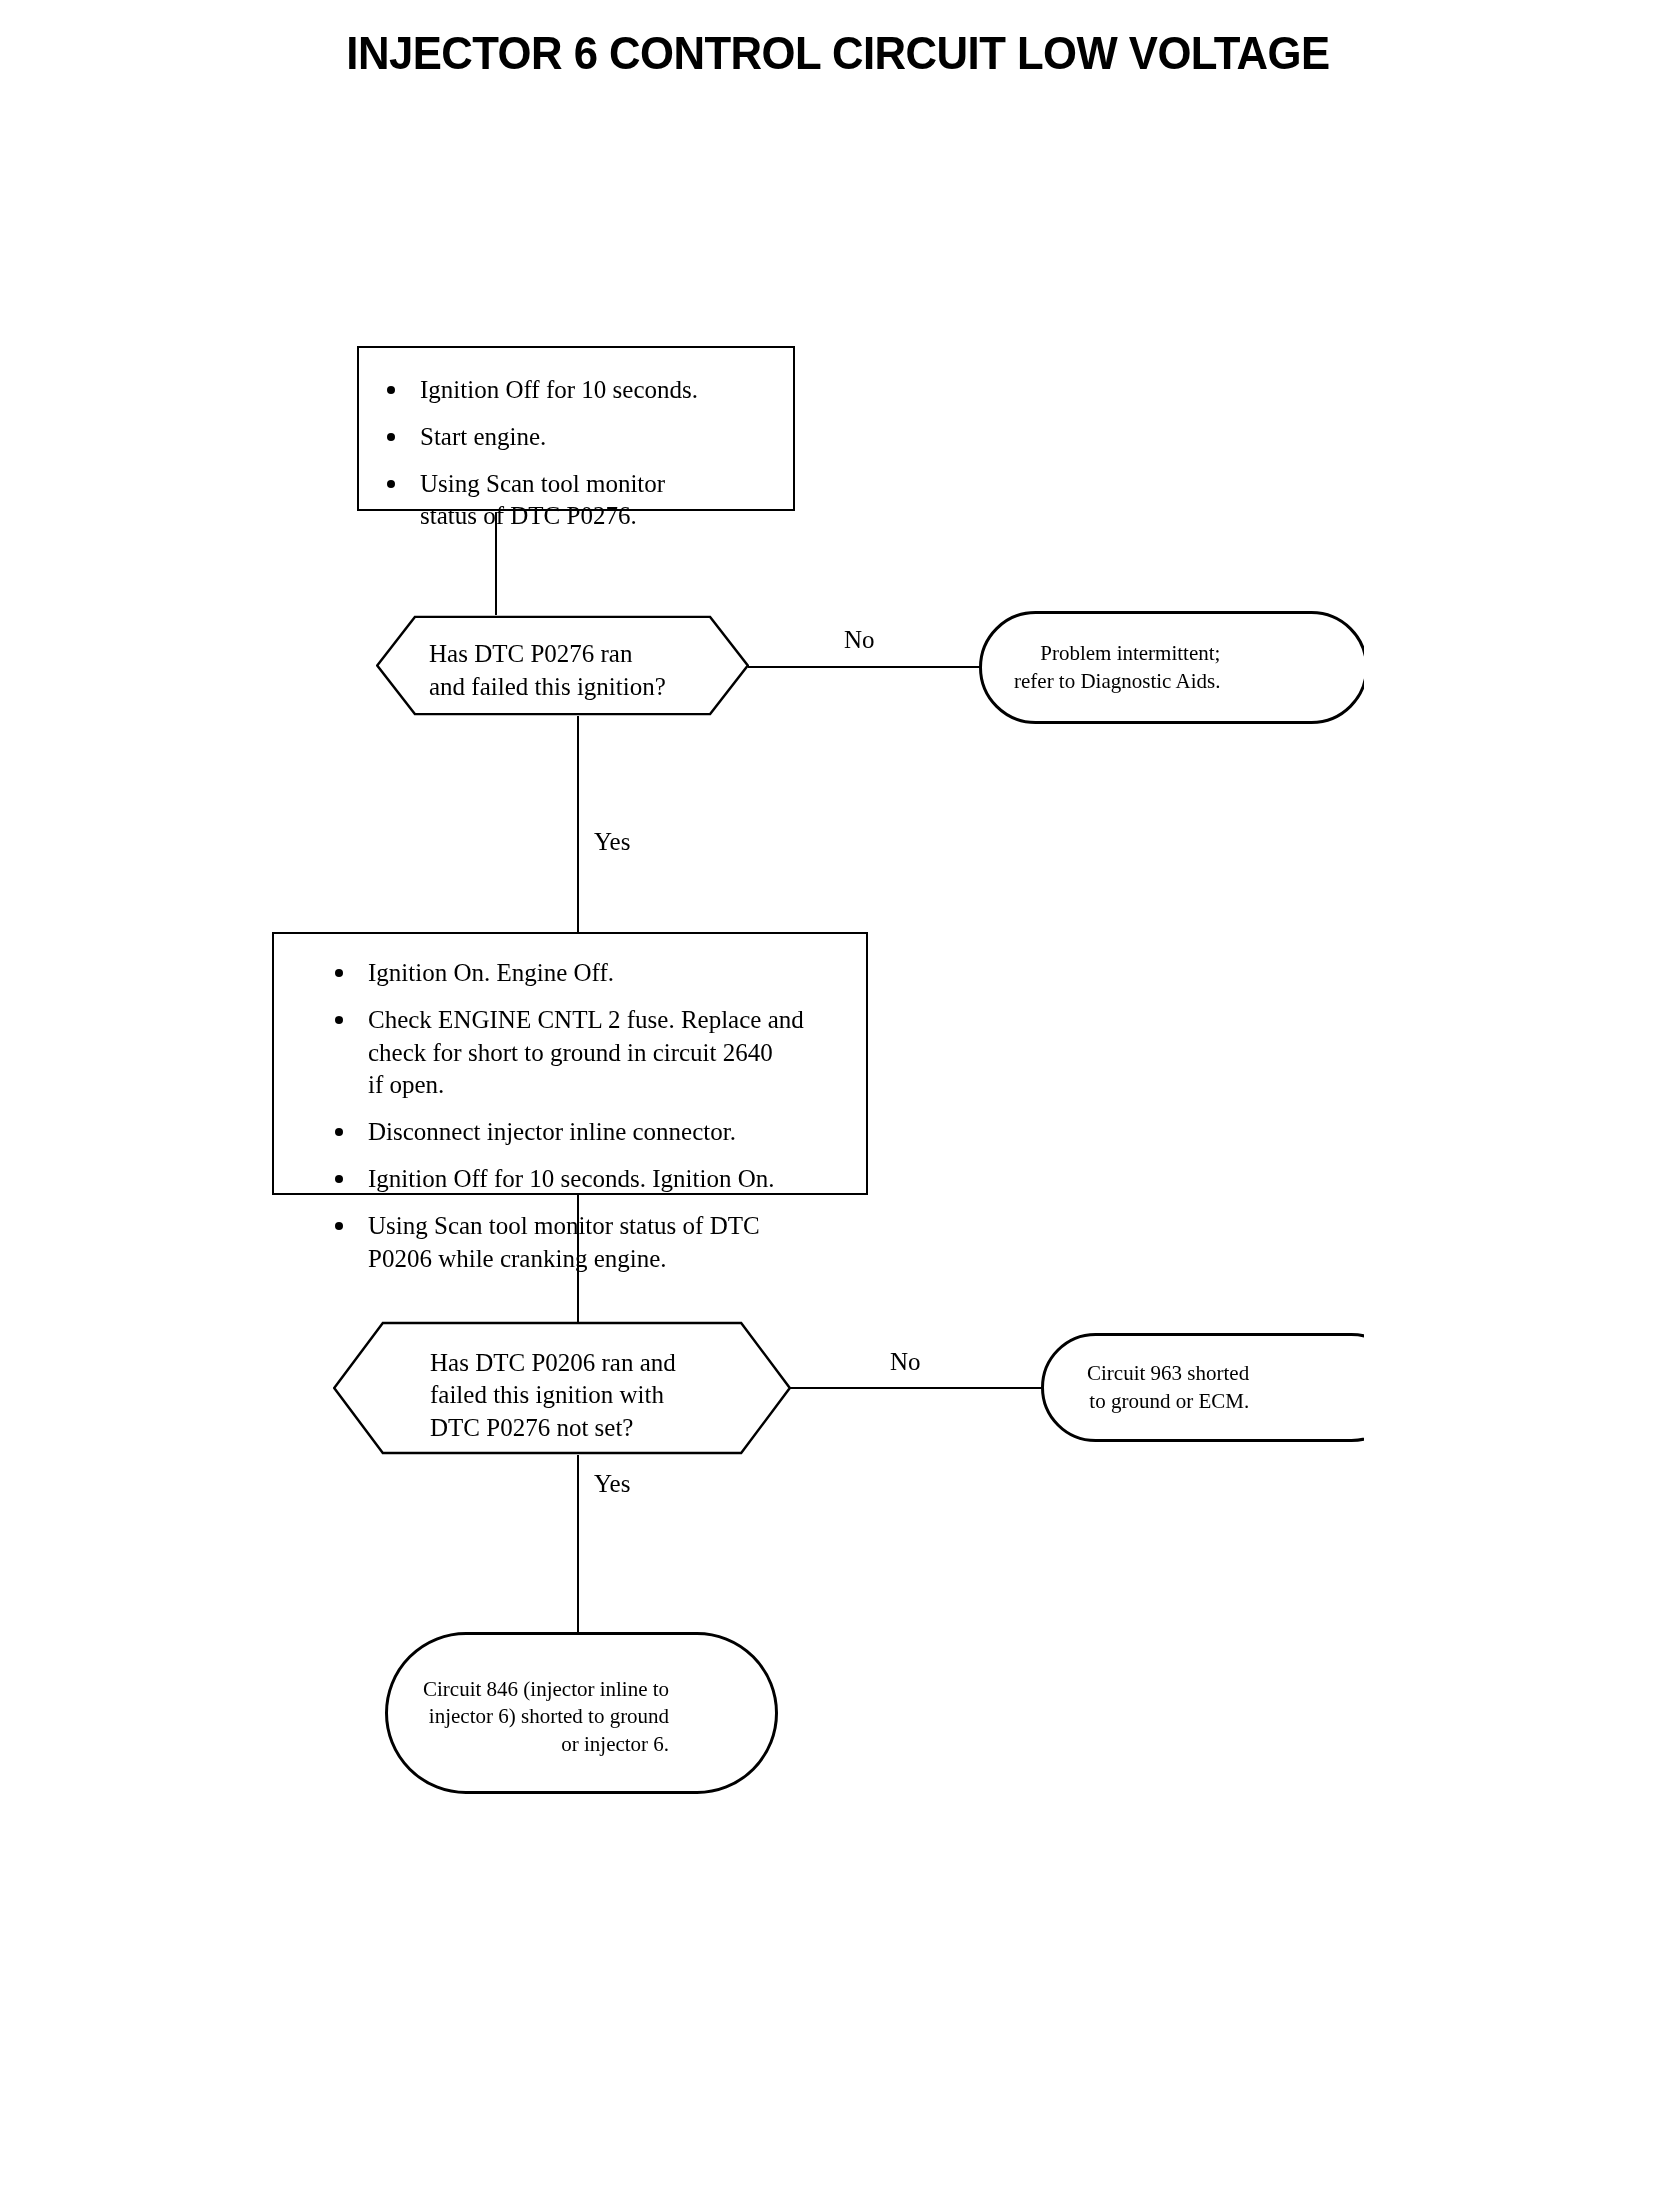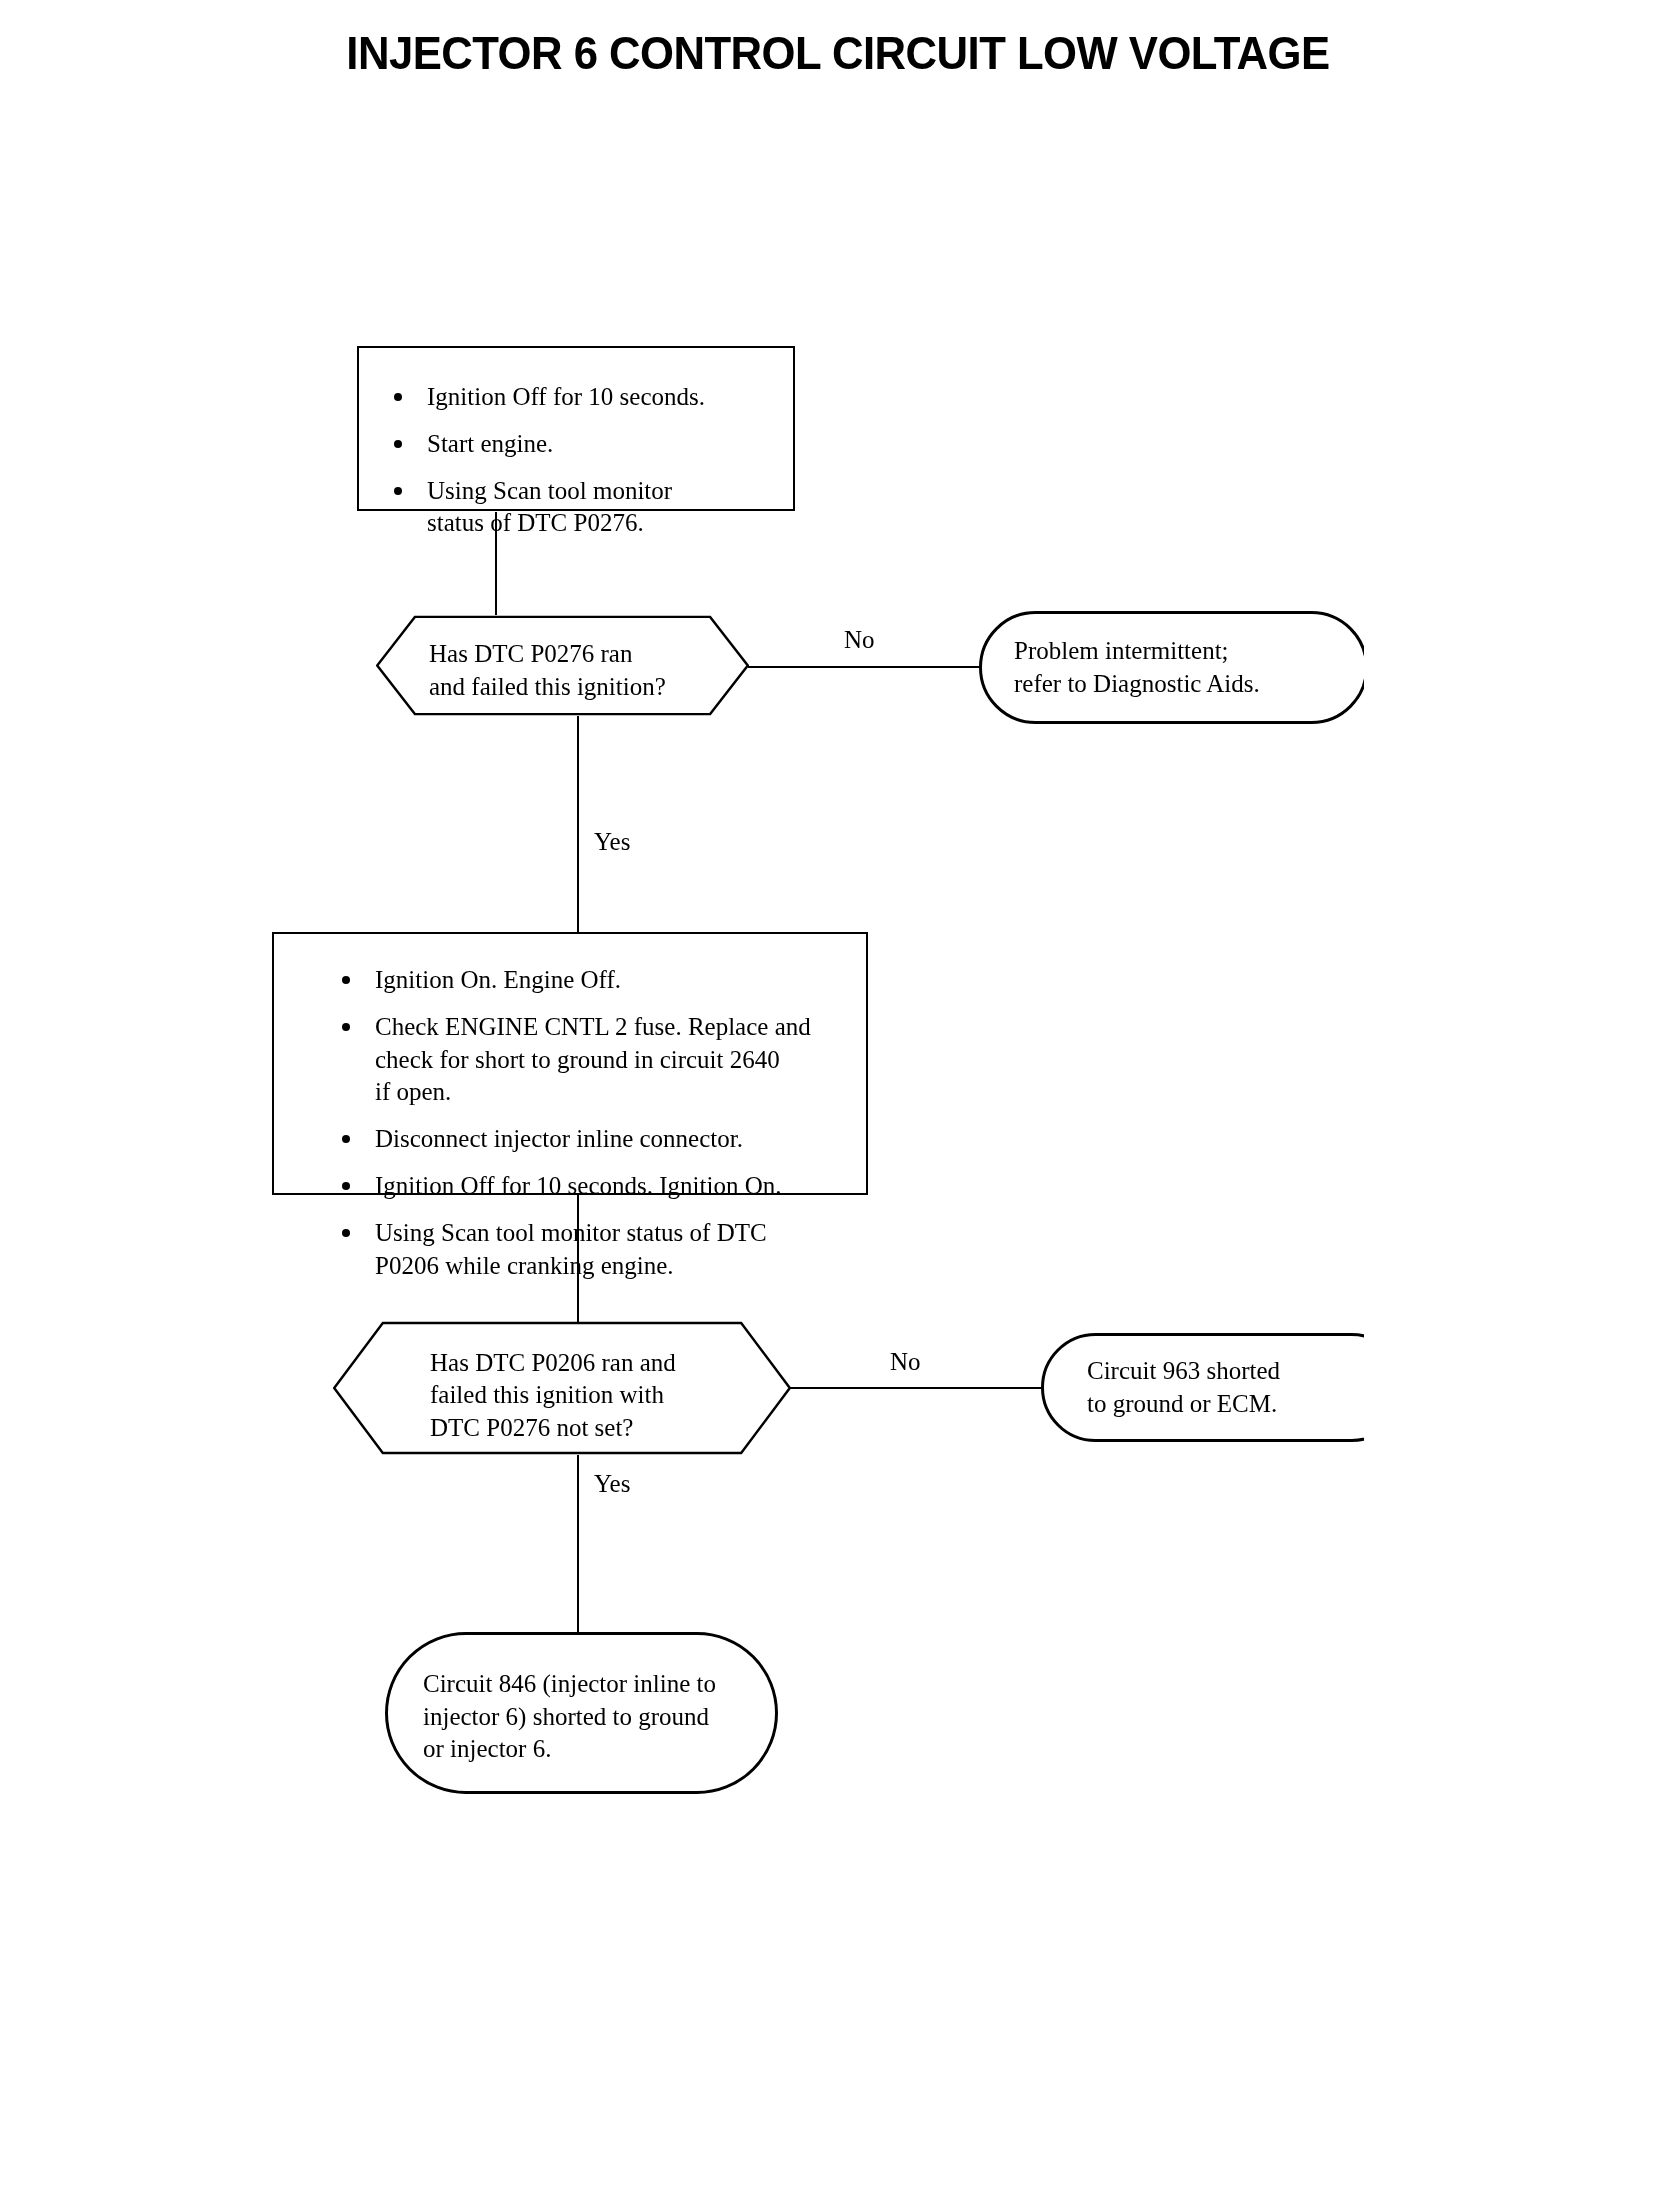--- a/index.html
+++ b/index.html
@@ -40,21 +40,21 @@
     background: #ffffff;
     border: 2.4px solid #000000;
     box-sizing: border-box;
   }
   .bullet-list {
     position: absolute;
     left: 0; top: 0;
     width: 100%;
     box-sizing: border-box;
     padding: 0;
-    margin: 7px;
+    margin: 0;
     list-style: none;
   }
   .bullet-item {
     position: relative;
     padding-left: 38px;
     margin: 0 0 14.6px 0;
     font-size: 25px;
     line-height: 1.30;
     white-space: pre-line;
   }
@@ -89,23 +89,24 @@
   
   .terminator {
     position: absolute;
     background: #ffffff;
     border: 3.6px solid #000000;
     box-sizing: border-box;
     display: flex;
     align-items: center;
   }
   .terminator .term-label {
-    font-size: 25px;
+    font-size: 21px;
     line-height: 1.30;
     white-space: pre-line;
+    text-align: right;
   }
 
   
   .conn-v {
     position: absolute;
     width: 1.8px;
     background: #000000;
   }
   .conn-h {
     position: absolute;

